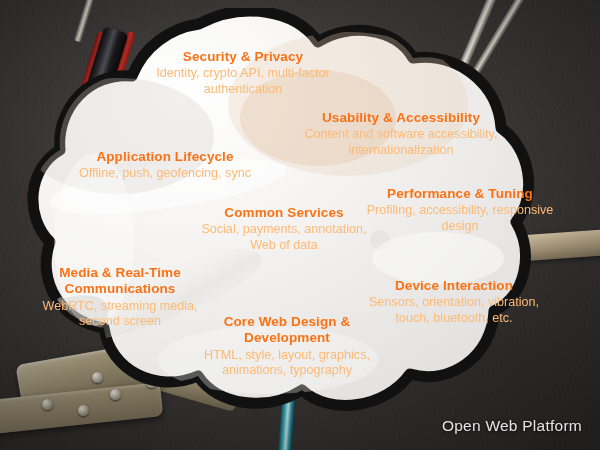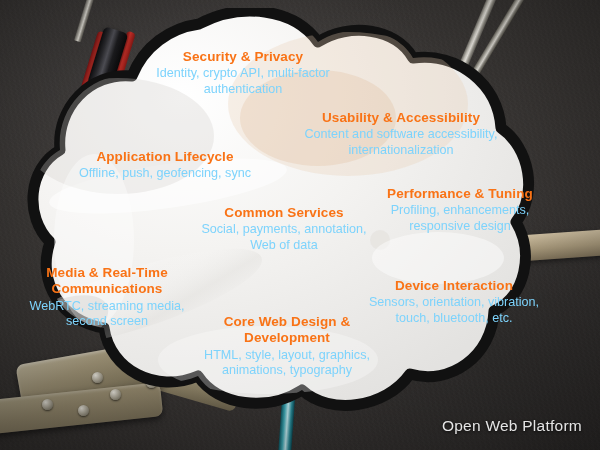--- a/index.html
+++ b/index.html
@@ -172,29 +172,29 @@
     display: block;
     font-weight: bold;
     font-size: 13.5px;
     letter-spacing: .1px;
     margin-bottom: 1px;
     color: #f97316;
   }
   .node .dsc {
     display: block;
     font-size: 12.6px;
-    color: #7dd3fc;
+    color: #fdba74;
   }
 
   #n-security   { left: 128px; top: 49px;  width: 230px; }
   #n-usability  { left: 292px; top: 110px; width: 218px; }
   #n-lifecycle  { left: 52px;  top: 149px; width: 226px; }
   #n-perf       { left: 364px; top: 186px; width: 192px; }
   #n-common     { left: 198px; top: 205px; width: 172px; }
-  #n-media      { left: 11px;  top: 265px; width: 192px; }
+  #n-media      { left: 24px;  top: 265px; width: 192px; }
   #n-device     { left: 356px; top: 278px; width: 196px; }
   #n-coreweb    { left: 186px; top: 314px; width: 202px; }
 
   
   #caption {
     position: absolute;
     right: 18px; bottom: 14px;
     text-align: right;
     color: #e5e5e5;
     font-size: 15.5px;
@@ -308,21 +308,21 @@
     <span class="dsc">Offline, push, geofencing, sync</span>
   </div>
 
   <div class="node" id="n-usability">
     <span class="ttl">Usability &amp; Accessibility</span>
     <span class="dsc">Content and software accessibility, internationalization</span>
   </div>
 
   <div class="node" id="n-perf">
     <span class="ttl">Performance &amp; Tuning</span>
-    <span class="dsc">Profiling, enhancements, responsive design</span>
+    <span class="dsc">Profiling, accessibility, responsive design</span>
   </div>
 
   <div class="node" id="n-common">
     <span class="ttl">Common Services</span>
     <span class="dsc">Social, payments, annotation, Web of data</span>
   </div>
 
   <div class="node" id="n-media">
     <span class="ttl">Media &amp; Real-Time Communications</span>
     <span class="dsc">WebRTC, streaming media, second screen</span>

